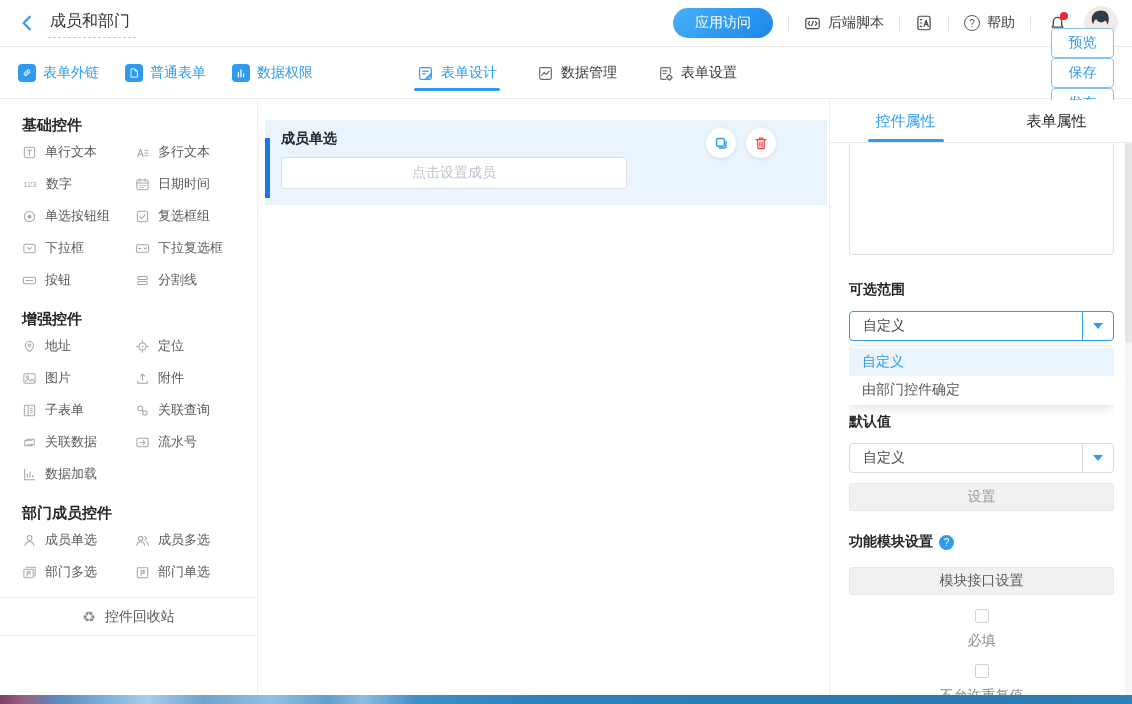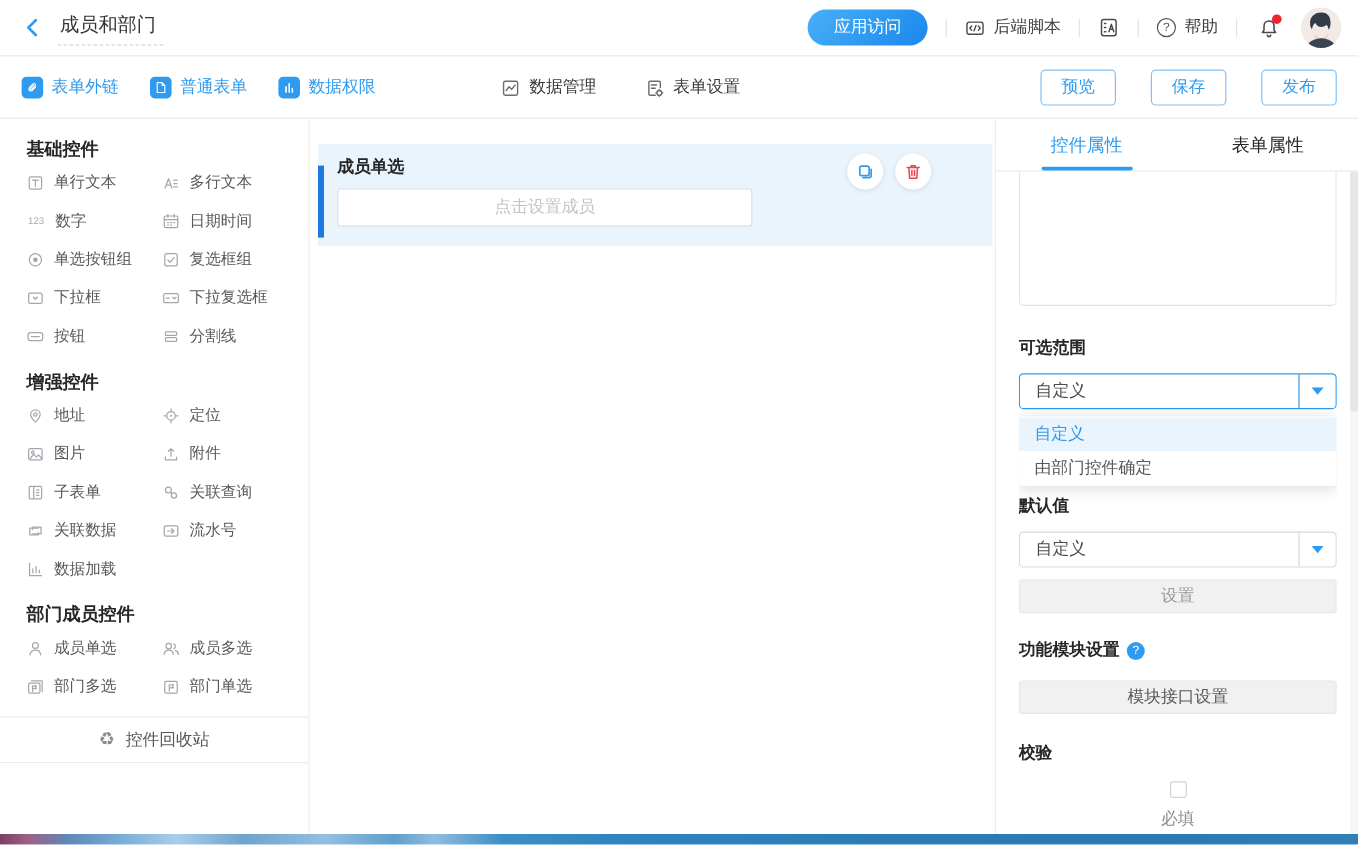--- a/index.html
+++ b/index.html
@@ -28,21 +28,21 @@
            display:flex;align-items:center;padding:0 18px;box-sizing:border-box;}
   .tb-left{display:flex;align-items:center;gap:26px;}
   .tb-item{display:flex;align-items:center;gap:7px;color:#2e9bf0;font-size:14px;cursor:pointer;white-space:nowrap;}
   .sq{width:18px;height:18px;border-radius:4px;background:#2e9bf0;display:flex;align-items:center;justify-content:center;color:#fff;}
   .tb-tabs{position:absolute;left:417px;top:0;bottom:0;display:flex;gap:40px;}
   .tb-tab{position:relative;display:flex;align-items:center;gap:7px;font-size:14px;color:#3a3a3a;cursor:pointer;white-space:nowrap;}
   .tb-tab .ic{color:#6b6b6b;}
   .tb-tab.active{color:#2e9bf0;}
   .tb-tab.active .ic{color:#2e9bf0;}
   .tb-tab.active::after{content:"";position:absolute;left:-3px;right:-3px;bottom:7px;height:3.5px;background:#2e9bf0;border-radius:2px;}
-  .tb-actions{margin-left:auto;display:flex;gap:29px;}
+  .tb-actions{margin-left:auto;display:flex;flex-direction:column;}
   .obtn{width:63px;height:30px;border:1px solid #83c1f5;border-radius:4px;background:#fff;color:#2e9bf0;
         font-size:14px;display:flex;align-items:center;justify-content:center;cursor:pointer;box-sizing:border-box;}
   
   .sidebar{position:absolute;left:0;top:100px;width:258px;bottom:9px;border-right:1px solid #eee;
            background:#fff;box-sizing:border-box;padding:14px 0 0 22px;}
   .sec-title{font-size:15px;font-weight:bold;color:#262626;height:22px;line-height:22px;}
   .sec-title.mt{margin-top:12px;}
   .sgrid{display:grid;grid-template-columns:113px auto;}
   .sitem{height:32px;display:flex;align-items:center;gap:8px;font-size:13px;color:#595959;cursor:grab;white-space:nowrap;}
   .sitem .ic{color:#a3a7ad;}
@@ -393,20 +393,26 @@
         <span class="sq">
             <svg class="ic" width="12" height="12">
               <use href="#s-bars"></use>
             </svg>
           </span>
         <span>数据权限</span>
       </div>
     </div>
 
     <div class="tb-tabs">
+      <div class="tb-tab active">
+        <svg class="ic" width="17" height="17">
+            <use href="#s-design"></use>
+          </svg>
+        <span>表单设计</span>
+      </div>
       <div class="tb-tab">
         <svg class="ic" width="17" height="17">
             <use href="#s-datamanage"></use>
           </svg>
         <span>数据管理</span>
       </div>
       <div class="tb-tab">
         <svg class="ic" width="17" height="17">
             <use href="#s-formset"></use>
           </svg>
@@ -623,21 +629,20 @@
           </span>
       </div>
       <div class="gbtn set">设置</div>
 
       <div class="plabel module-lbl">
         <span>功能模块设置</span>
         <span class="qbadge"></span>
       </div>
       <div class="gbtn module">模块接口设置</div>
 
-      <div class="plabel valid-lbl">校验</div>
       <div class="chk-row">
         <span class="chk"></span>
         <span>必填</span>
       </div>
       <div class="chk-row">
         <span class="chk"></span>
         <span>不允许重复值</span>
       </div>
     </div>
 

